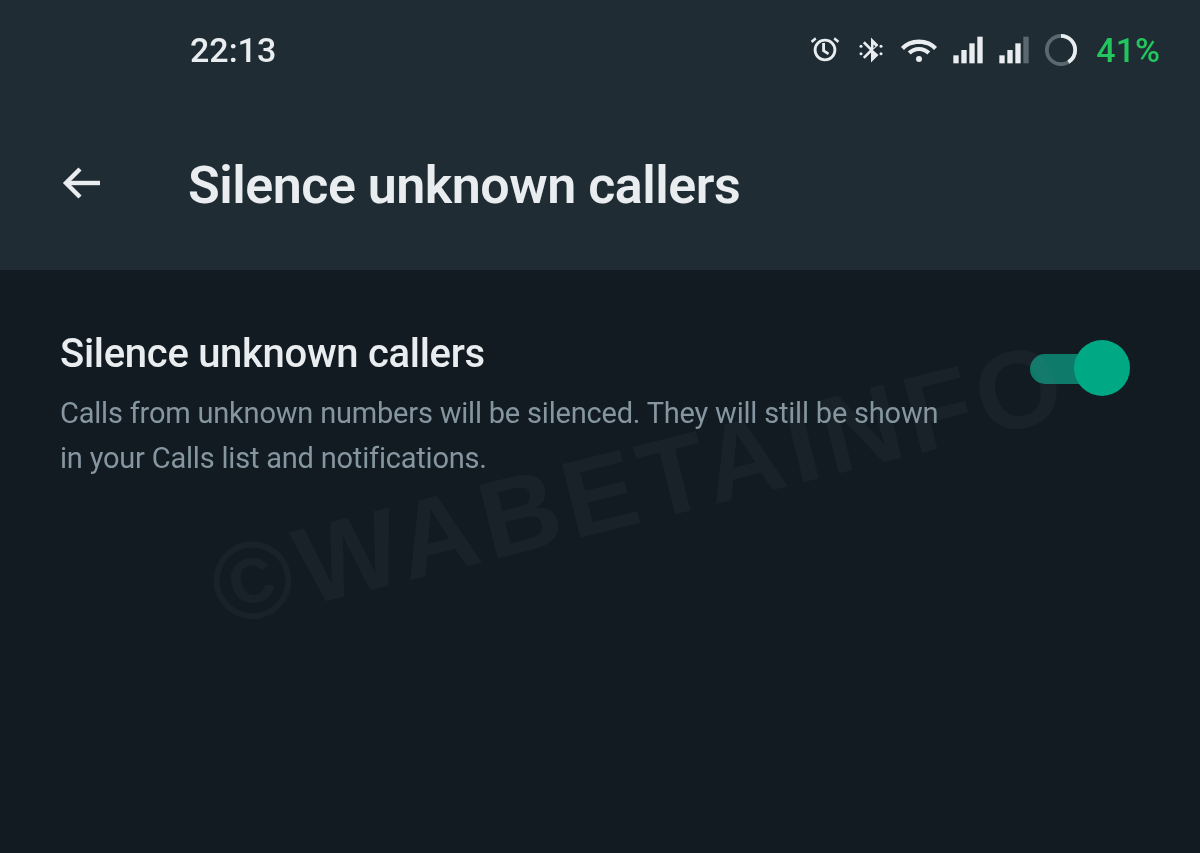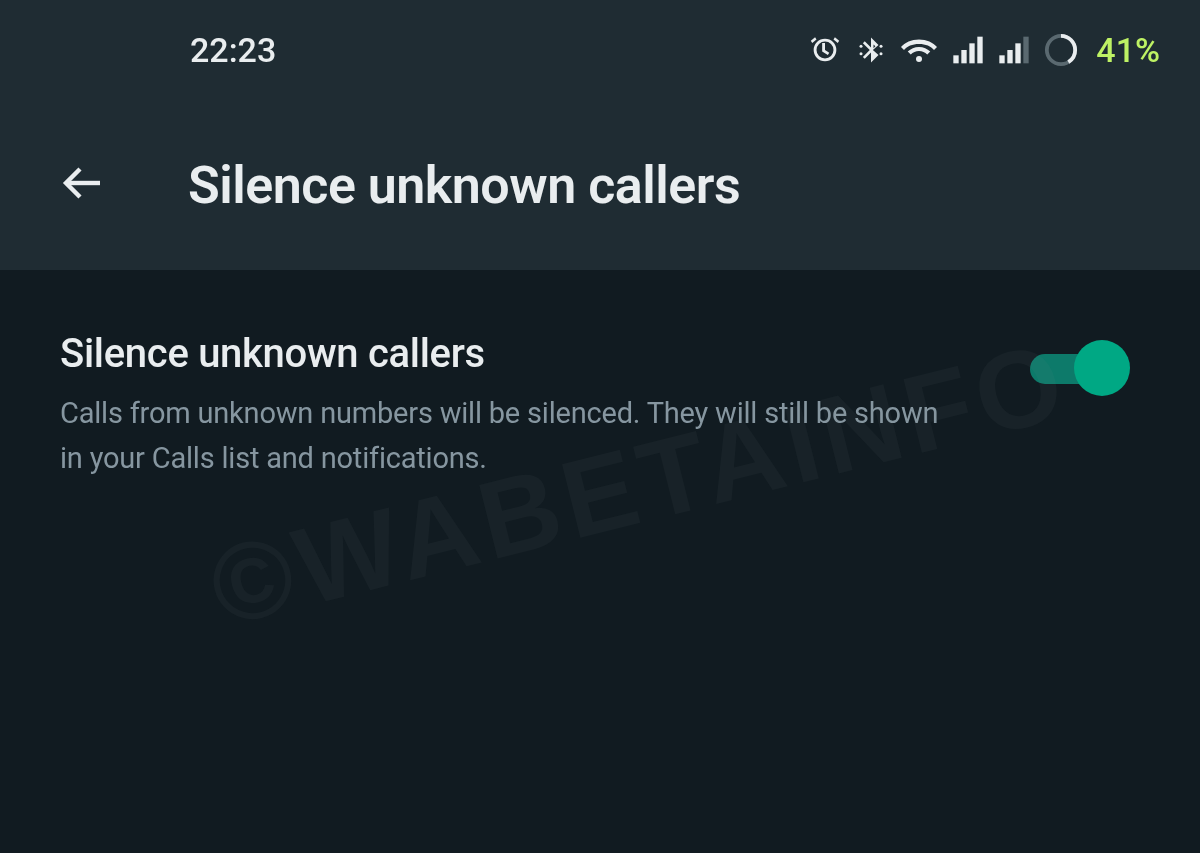--- a/index.html
+++ b/index.html
@@ -33,21 +33,21 @@
       display: flex;
       align-items: center;
       gap: 14px;
     }
     .status-icons svg {
       display: block;
     }
     .battery-text {
       font-size: 34px;
       font-weight: 500;
-      color: #bef264;
+      color: #22c55e;
       margin-left: 4px;
     }
     .app-bar {
       height: 170px;
       background: #1f2c33;
       display: flex;
       align-items: center;
       padding: 0 40px 0 60px;
       gap: 80px;
     }
@@ -125,21 +125,21 @@
       letter-spacing: 6px;
       pointer-events: none;
       white-space: nowrap;
       font-family: Arial, sans-serif;
     }
   </style>
 </head>
 <body>
 
 <div class="status-bar">
-  <div class="status-time">22:23</div>
+  <div class="status-time">22:13</div>
   <div class="status-icons">
     <span>
       <svg width="34" height="34" viewBox="0 0 24 24" fill="#e9edef">
         <path d="M12 4a8 8 0 1 0 0 16 8 8 0 0 0 0-16zm0 14a6 6 0 1 1 0-12 6 6 0 0 1 0 12z"></path>
         <path d="M12 7v5l3 2-1 1.5-4-2.5V7z"></path>
         <path d="M5 3 L2 5.5 L3 7 L6 4.5z M19 3 L22 5.5 L21 7 L18 4.5z"></path>
       </svg>
     </span>
     <span>
       <svg width="30" height="34" viewBox="0 0 24 24" fill="#e9edef">

